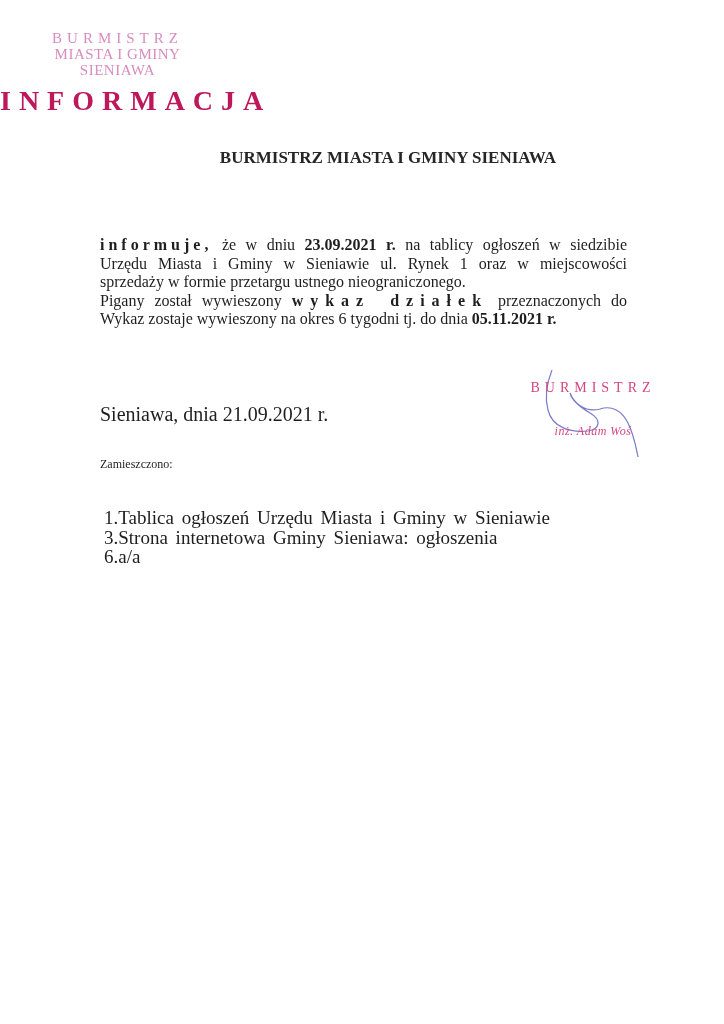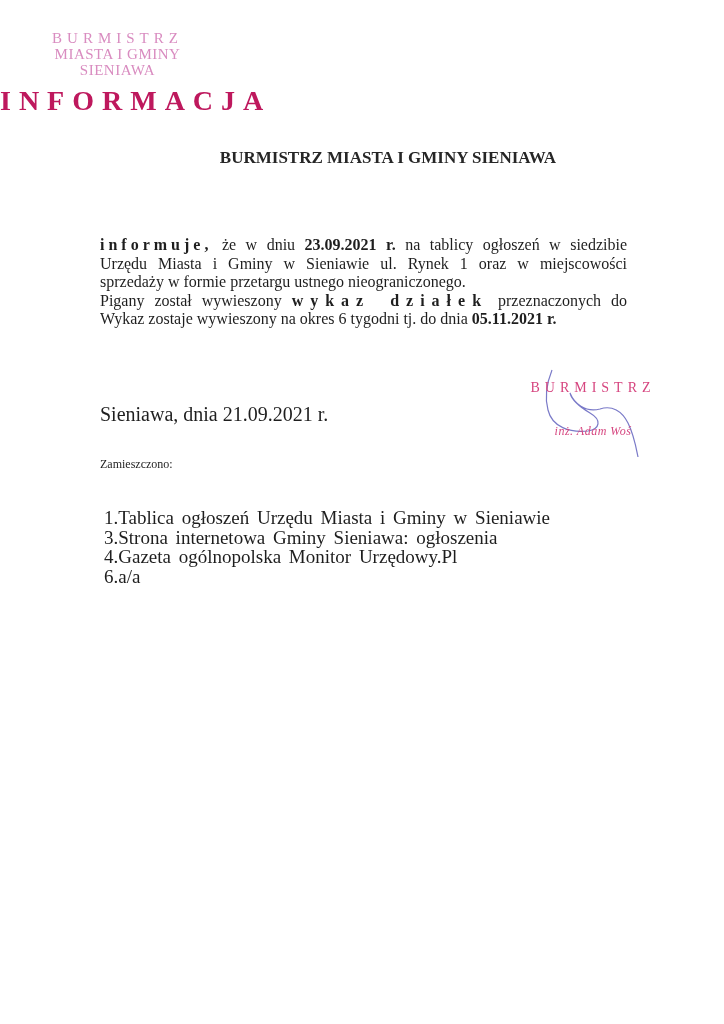--- a/index.html
+++ b/index.html
@@ -77,15 +77,14 @@
   <div class="name">inż. Adam Woś</div>
 </div>
 
 <div class="date-line">Sieniawa, dnia 21.09.2021 r.</div>
 
 <div class="placed-label">Zamieszczono:</div>
 
 <ul class="list">
   <li>1.Tablica ogłoszeń Urzędu Miasta i Gminy w Sieniawie</li>
   <li>3.Strona internetowa Gminy Sieniawa: ogłoszenia</li>
-  <li>4.Gazeta ogólnopolska Monitor Urzędowy.Pl</li>
   <li>6.a/a</li>
 </ul>
 
 </body></html>

